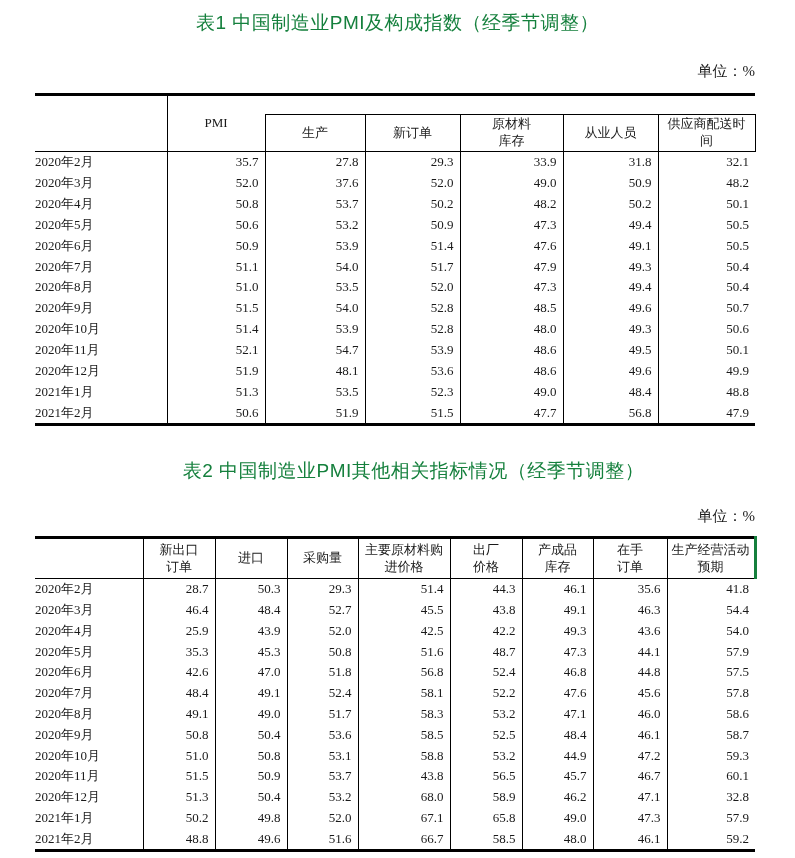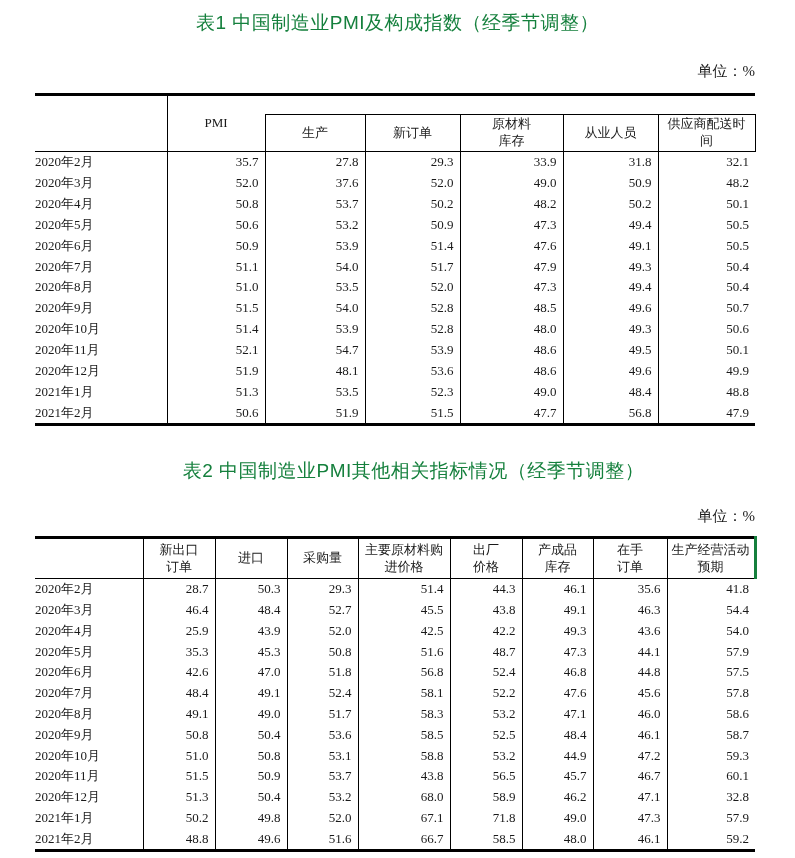--- a/index.html
+++ b/index.html
@@ -396,21 +396,21 @@
           <td class="value">46.2</td>
           <td class="value">47.1</td>
           <td class="value">32.8</td>
         </tr>
         <tr>
           <td class="month">2021年1月</td>
           <td class="value">50.2</td>
           <td class="value">49.8</td>
           <td class="value">52.0</td>
           <td class="value">67.1</td>
-          <td class="value">71.8</td>
+          <td class="value">65.8</td>
           <td class="value">49.0</td>
           <td class="value">47.3</td>
           <td class="value">57.9</td>
         </tr>
         <tr>
           <td class="month">2021年2月</td>
           <td class="value">48.8</td>
           <td class="value">49.6</td>
           <td class="value">51.6</td>
           <td class="value">66.7</td>

